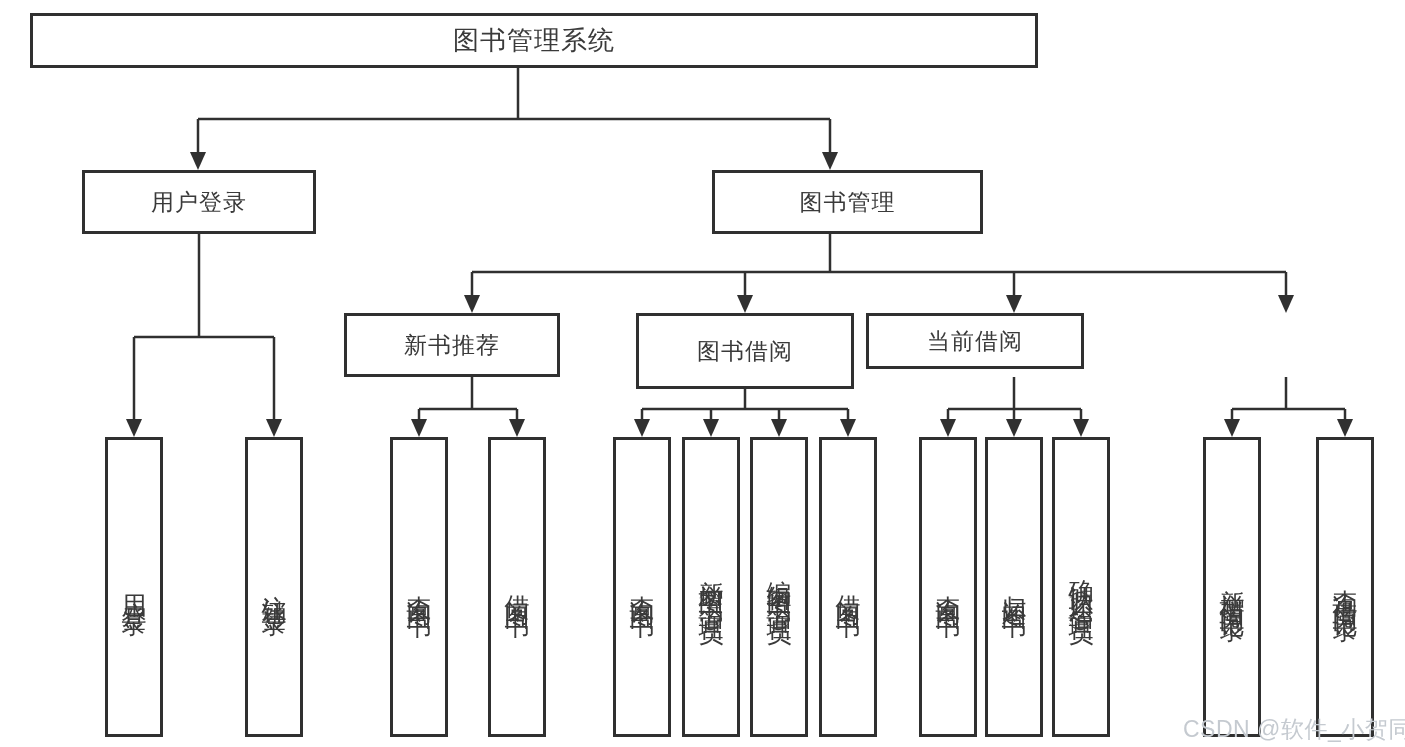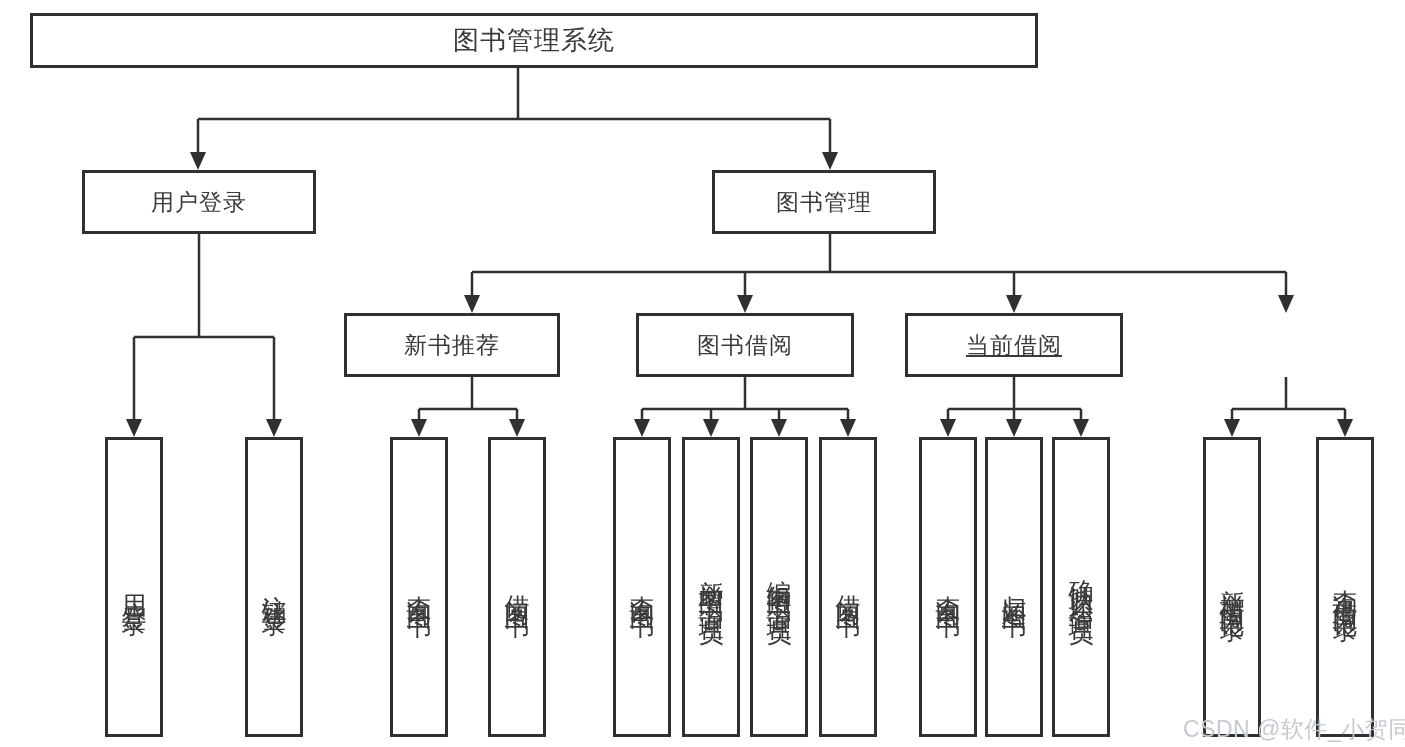--- a/index.html
+++ b/index.html
@@ -107,25 +107,25 @@
     <path d="M1286 377 V409 M1232 409 H1345"></path>
     <path d="M1232 409 V419"></path>
       <polygon points="1224,419 1240,419 1232,437"></polygon>
     <path d="M1345 409 V419"></path>
       <polygon points="1337,419 1353,419 1345,437"></polygon>
   </svg>
 
   <div class="box root-box" style="left:14px; top:13px; width:1008px; height:55px;margin-left:16px;">图书管理系统</div>
 
   <div class="box lvl-box" style="left:82px; top:170px; width:234px; height:64px;">用户登录</div>
-  <div class="box lvl-box" style="left:712px; top:170px; width:224px; height:64px;">图书管理</div>
+  <div class="box lvl-box" style="left:712px; top:170px; width:271px; height:64px;">图书管理</div>
 
   <div class="box lvl-box" style="left:344px; top:313px; width:216px; height:64px;">新书推荐</div>
-  <div class="box lvl-box" style="left:636px; top:313px; width:218px; height:64px;">图书借阅</div>
-  <div class="box lvl-box" style="left:905px; top:313px; width:218px; height:64px;text-decoration:underline;">当前借阅</div>
+  <div class="box lvl-box" style="left:636px; top:313px; width:218px; height:76px;">图书借阅</div>
+  <div class="box lvl-box" style="left:866px; top:313px; width:218px; height:56px;">当前借阅</div>
 
   <div class="box leaf" style="left:105px; top:437px; width:58px; height:300px;">用户登录</div>
   <div class="box leaf" style="left:245px; top:437px; width:58px; height:300px;">注销登录</div>
 
   <div class="box leaf" style="left:390px; top:437px; width:58px; height:300px;">查询图书</div>
   <div class="box leaf" style="left:488px; top:437px; width:58px; height:300px;">借阅图书</div>
 
   <div class="box leaf" style="left:613px; top:437px; width:58px; height:300px;">查询图书</div>
   <div class="box leaf" style="left:682px; top:437px; width:58px; height:300px;">新增图书（管理员）</div>
   <div class="box leaf" style="left:750px; top:437px; width:58px; height:300px;">编辑图书（管理员）</div>

